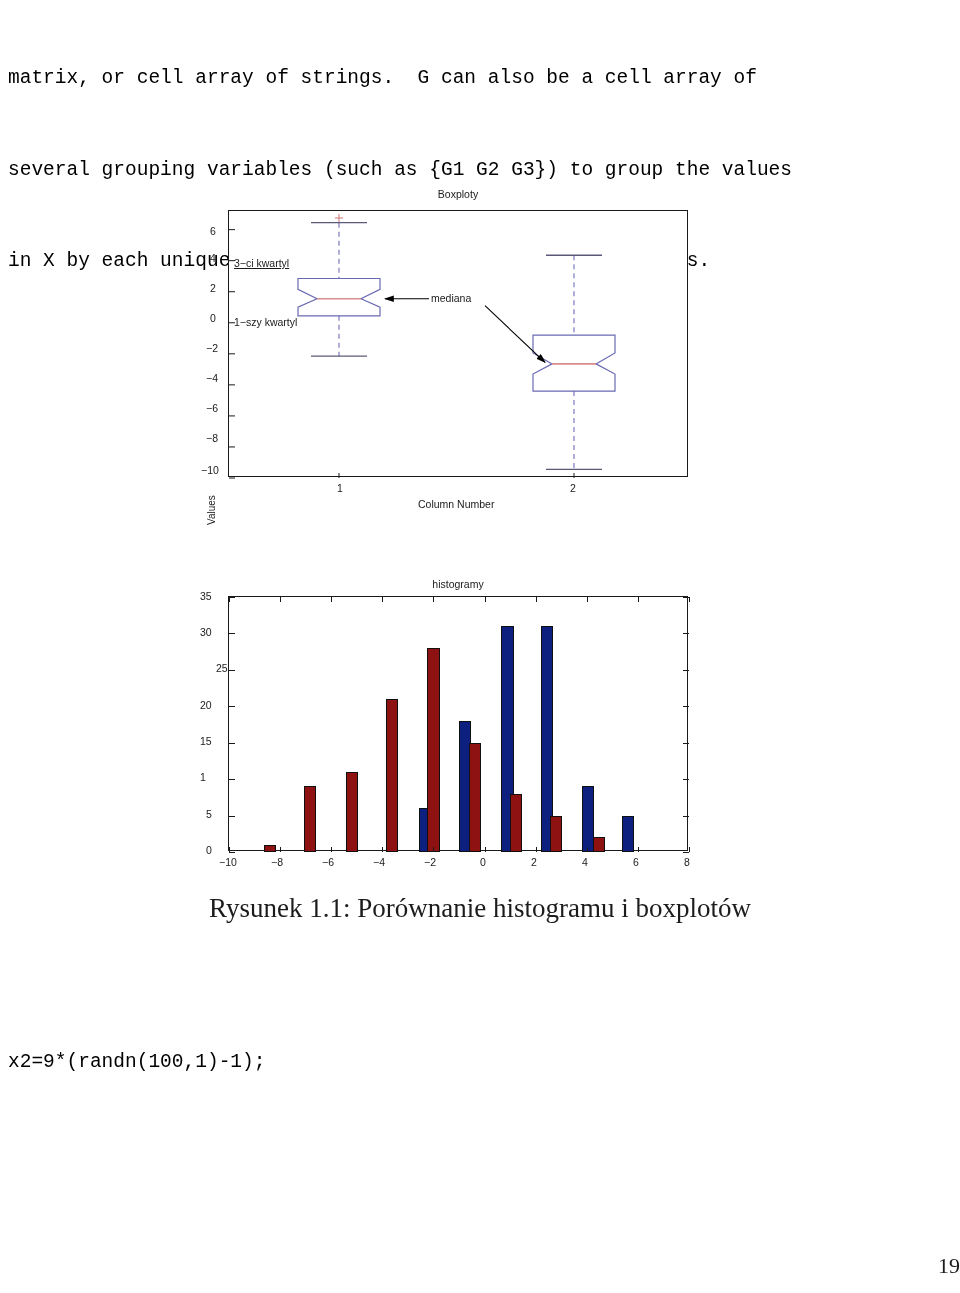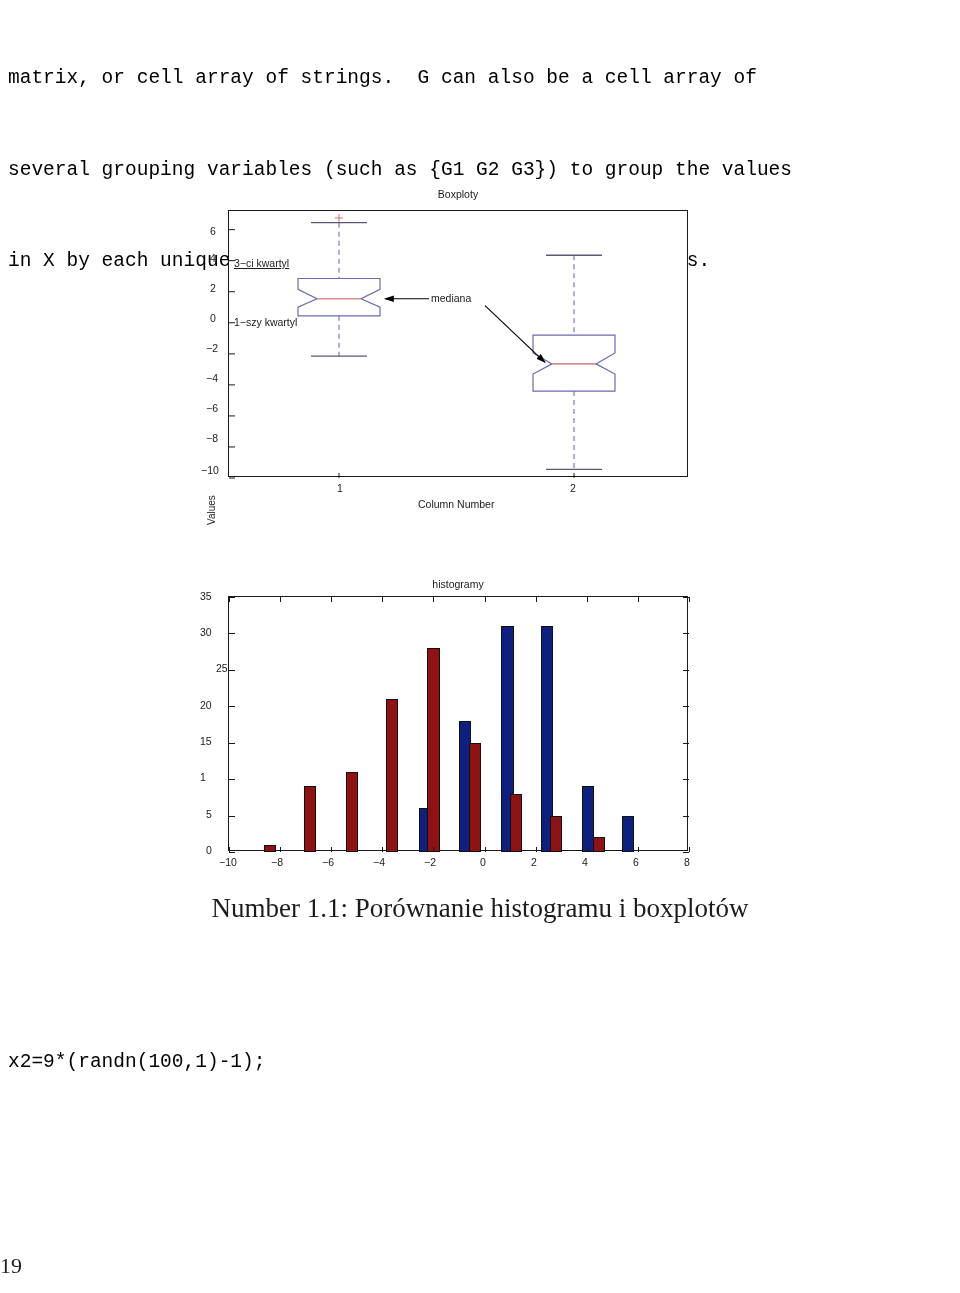--- a/index.html
+++ b/index.html
@@ -59,21 +59,21 @@
   
   .code{
     position:absolute;left:8px;top:986px;width:700px;
     font-family:"Liberation Mono","DejaVu Sans Mono",monospace;
     font-size:19.5px;line-height:30.5px;white-space:pre;color:#000;
   }
   .code .ln{display:block;}
 
   
   .pageno{
-    position:absolute;left:0;top:1253px;width:960px;text-align:left;
+    position:absolute;left:0;top:1253px;width:960px;text-align:right;
     font-family:"Liberation Serif",serif;font-size:22px;color:#1c1c1c;
   }
 </style>
 </head>
 <body>
 
 <div class="prose">
   <span class="ln">matrix, or cell array of strings.  G can also be a cell array of</span>
   <span class="ln">several grouping variables (such as {G1 G2 G3}) to group the values</span>
   <span class="ln">in X by each unique combination of grouping variable values.</span>
@@ -218,21 +218,21 @@
     <div class="ticklbl" style="left:424px;top:681px;">−2</div>
     <div class="ticklbl" style="left:480px;top:681px;">0</div>
     <div class="ticklbl" style="left:531px;top:681px;">2</div>
     <div class="ticklbl" style="left:582px;top:681px;">4</div>
     <div class="ticklbl" style="left:633px;top:681px;">6</div>
     <div class="ticklbl" style="left:684px;top:681px;">8</div>
   </div>
 
 </div>
 
-<div class="caption">Number 1.1: Porównanie histogramu i boxplotów</div>
+<div class="caption">Rysunek 1.1: Porównanie histogramu i boxplotów</div>
 
 <div class="code">
   <span class="ln">x2=9*(randn(100,1)-1);</span>
   
   
   
   
 </div>
 
 <div class="pageno">19</div>

